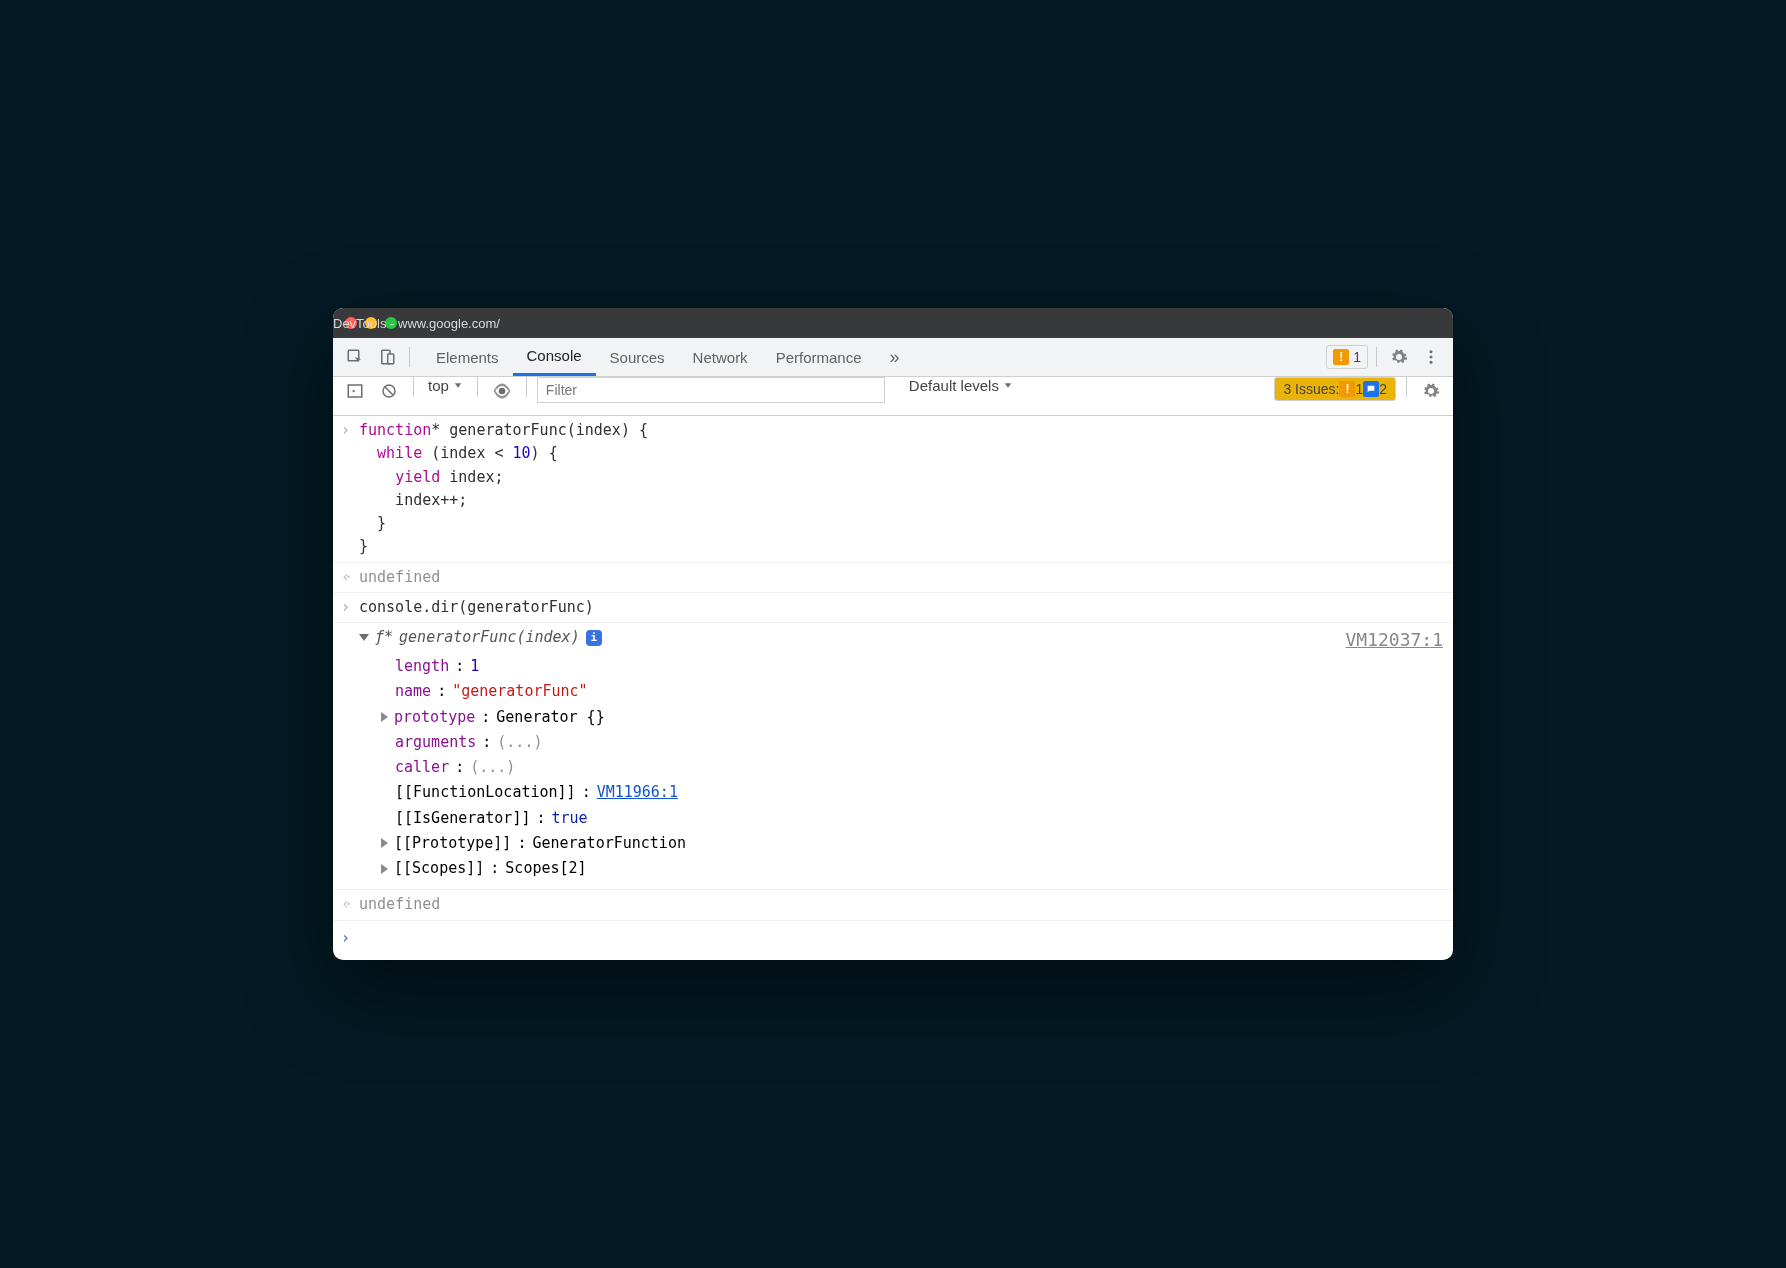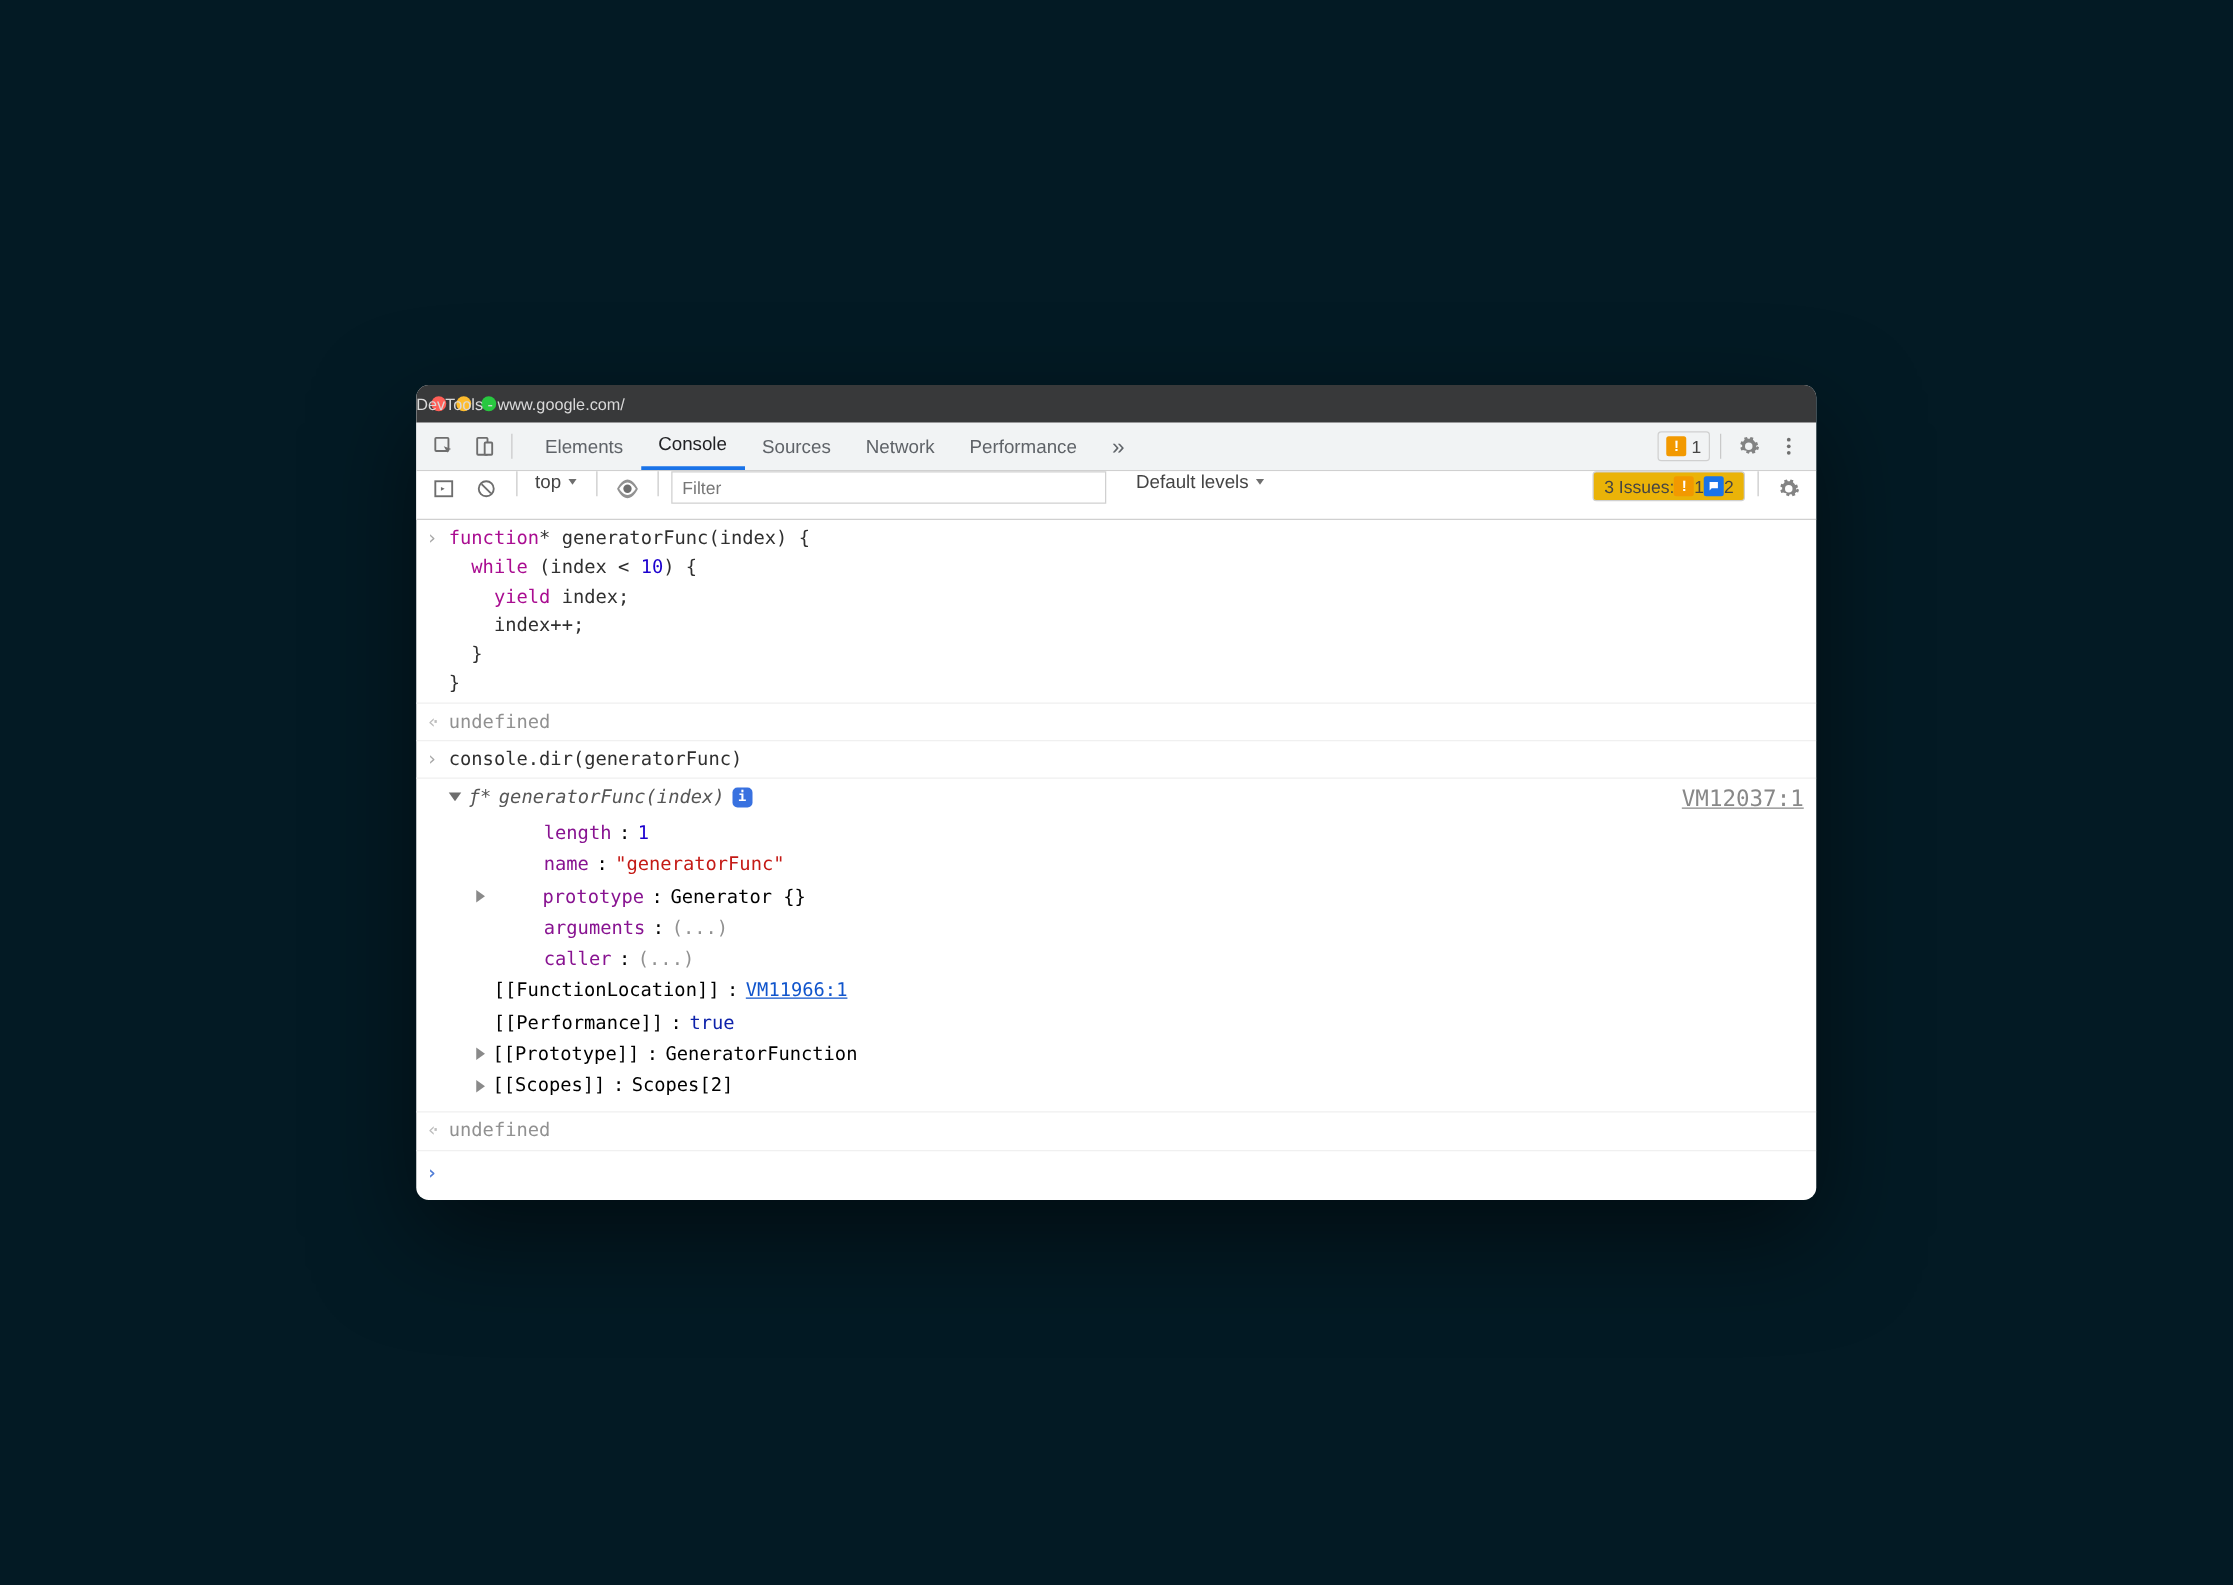--- a/index.html
+++ b/index.html
@@ -99,21 +99,21 @@
   }
   .row { display:flex; padding:3px 10px 3px 8px; border-bottom:1px solid #f0f0f0; }
   .gutter { width:18px; flex:none; color:#a6a6a6; user-select:none; }
   .gutter.in::before { content:"›"; color:#a6a6a6; }
   .gutter.out::before { content:"‹·"; letter-spacing:-6px; color:#bdbdbd; }
   .content { flex:1; white-space:pre; color:var(--text); }
   .k { color:var(--keyword); }
   .n { color:var(--number); }
   .s { color:var(--string); }
   .muted { color:#919191; }
-  .prop { color:var(--prop);margin-left:40px; }
+  .prop { color:var(--prop); }
   .truev { color:var(--truecolor); }
   .lnk { color:var(--link); text-decoration:underline; cursor:pointer; }
   .src { color:#888; text-decoration:underline; font-family:Menlo,monospace; font-size:18px; cursor:pointer; }
   .dirhead {
     color:var(--italic); font-style:italic;
     display:flex; align-items:center; gap:6px;
   }
   .tri { display:inline-block; width:0; height:0; }
   .tri-down { border-left:5px solid transparent; border-right:5px solid transparent; border-top:7px solid #6e6e6e; }
   .tri-right { border-top:5px solid transparent; border-bottom:5px solid transparent; border-left:7px solid #8a8a8a; }
@@ -295,21 +295,21 @@
               <span class="prop">caller</span>
                 <span>:</span>
               <span class="muted">(...)</span>
             </div>
             <div class="dir-line">
               <span>[[FunctionLocation]]</span>
                 <span>:</span>
               <span class="lnk">VM11966:1</span>
             </div>
             <div class="dir-line">
-              <span>[[Performance]]</span>
+              <span>[[IsGenerator]]</span>
                 <span>:</span>
               <span class="truev">true</span>
             </div>
             <div class="dir-line">
               <span class="tri tri-right" style="margin-left:-14px;"></span>
               <span>[[Prototype]]</span>
                 <span>:</span>
               <span>GeneratorFunction</span>
             </div>
             <div class="dir-line">

